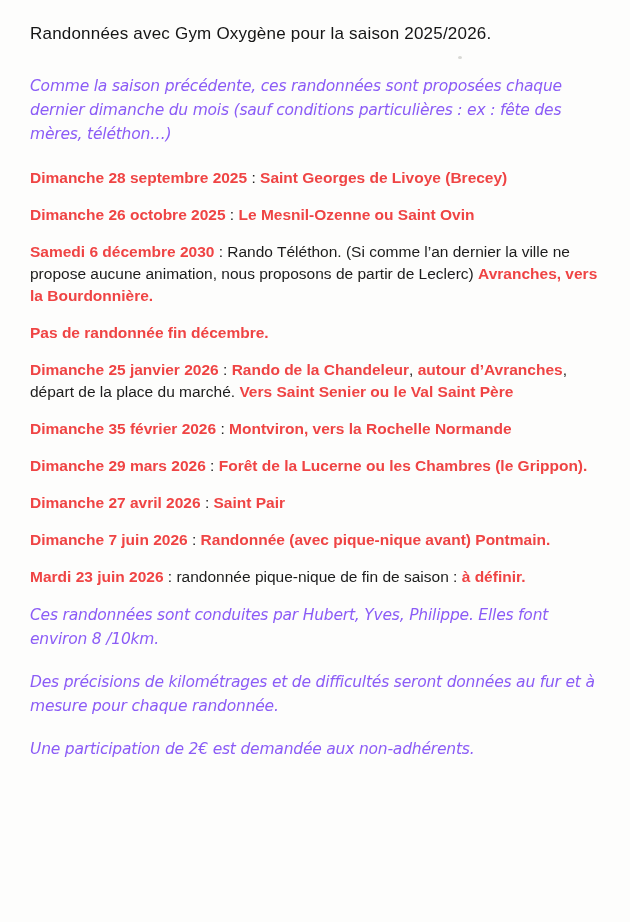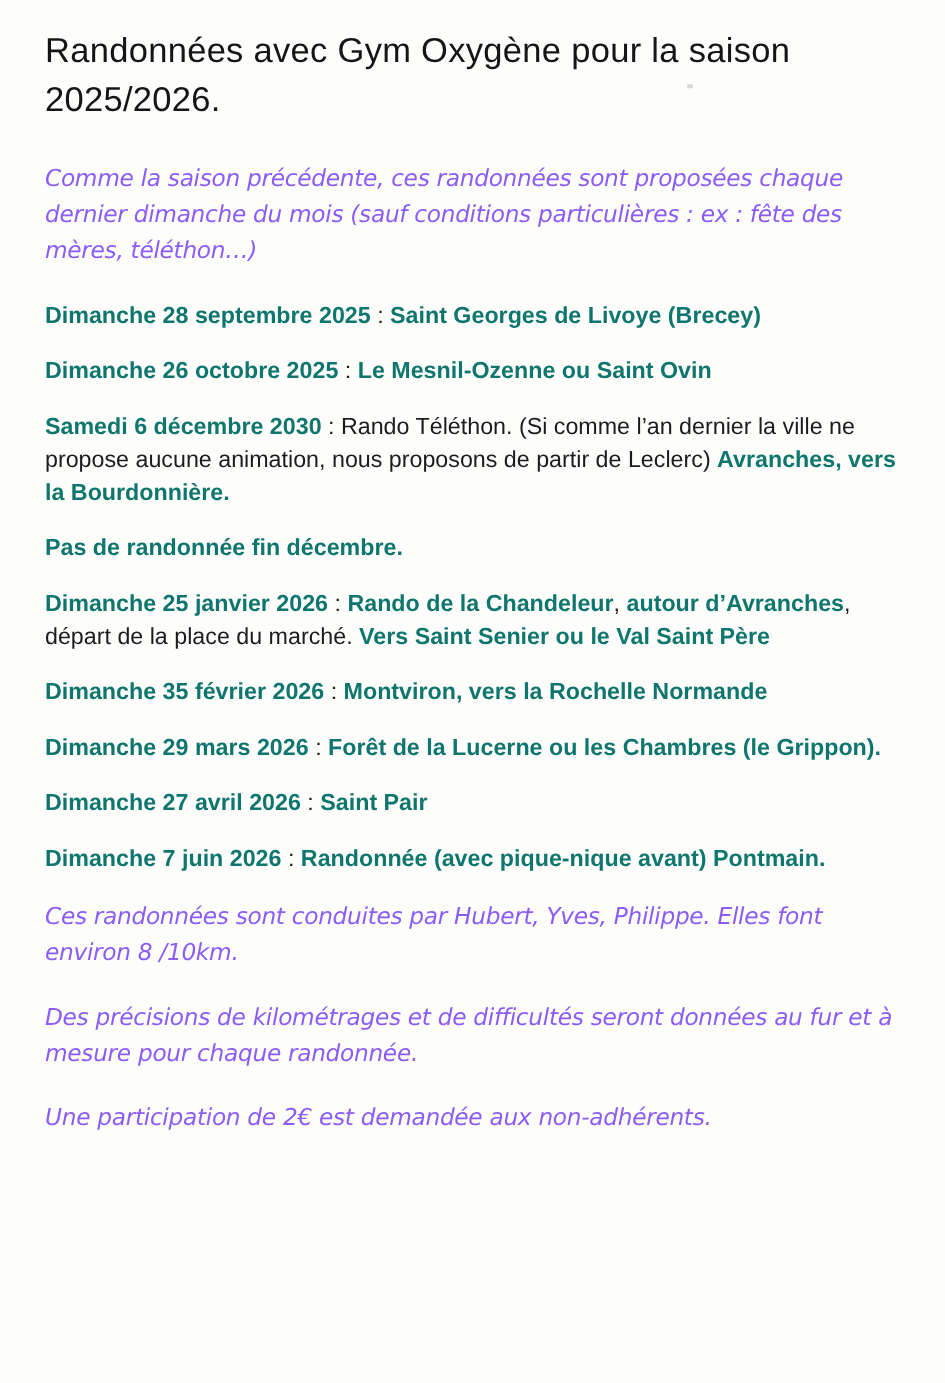--- a/index.html
+++ b/index.html
@@ -9,34 +9,34 @@
     min-height: 922px;
     box-sizing: border-box;
     padding: 17px 26px 20px 30px;
     background: #fdfdfc;
     color: #1b1b1b;
     overflow: hidden;
   }
   .title {
     font-family: "Liberation Sans", sans-serif;
     font-weight: 400;
-    font-size: 23px;
+    font-size: 17px;
     line-height: 33px;
     color: #151515;
     margin: 0 0 24px 0;
     letter-spacing: 0.2px;
   }
   .entry {
     font-family: "Liberation Sans", sans-serif;
     font-size: 15.5px;
     line-height: 22px;
     margin: 0 0 15px 0;
     color: #1c1c1c;
   }
-  .entry .b { font-weight: 700; color: #0f766e; }
+  .entry .b { font-weight: 700; color: #ef4444; }
   .hand {
     font-family: "DejaVu Sans", sans-serif;
     font-style: italic;
     font-size: 15.5px;
     line-height: 24px;
     margin: 0 0 19px 0;
     color: #8b5cf6;
     letter-spacing: -0.2px;
   }
   .hand.intro { margin-bottom: 21px; }
@@ -57,18 +57,19 @@
       <p class="hand intro">Comme la saison précédente, ces randonnées sont proposées chaque dernier dimanche du mois (sauf conditions particulières : ex : fête des mères, téléthon…)</p>
       <p class="entry"><span class="b">Dimanche 28 septembre 2025</span><span> : </span><span class="b">Saint Georges de Livoye (Brecey)</span></p>
       <p class="entry"><span class="b">Dimanche 26 octobre 2025</span><span> : </span><span class="b">Le Mesnil-Ozenne ou Saint Ovin</span></p>
       <p class="entry"><span class="b">Samedi 6 décembre 2030</span><span>  : Rando Téléthon. (Si comme l’an dernier la ville ne propose aucune animation, nous proposons de partir de Leclerc) </span><span class="b">Avranches, vers la Bourdonnière.</span></p>
       <p class="entry"><span class="b">Pas de randonnée fin décembre.</span></p>
       <p class="entry"><span class="b">Dimanche 25 janvier 2026</span><span> : </span><span class="b">Rando de la Chandeleur</span><span>, </span><span class="b">autour d’Avranches</span><span>, départ de la place du marché. </span><span class="b">Vers Saint Senier ou le Val Saint Père</span></p>
       <p class="entry"><span class="b">Dimanche 35 février 2026</span><span> : </span><span class="b">Montviron, vers la Rochelle Normande</span></p>
       <p class="entry"><span class="b">Dimanche 29 mars 2026</span><span> : </span><span class="b">Forêt de la Lucerne ou les Chambres (le Grippon).</span></p>
       <p class="entry"><span class="b">Dimanche 27 avril 2026</span><span> : </span><span class="b">Saint Pair</span></p>
       <p class="entry"><span class="b">Dimanche 7 juin 2026</span><span> : </span><span class="b">Randonnée (avec pique-nique avant) Pontmain.</span></p>
+      <p class="entry"><span class="b">Mardi 23 juin 2026</span><span> : randonnée pique-nique de fin de saison : </span><span class="b">à définir.</span></p>
       <p class="hand">Ces randonnées sont conduites par Hubert, Yves, Philippe. Elles font environ 8 /10km.</p>
       <p class="hand">Des précisions de kilométrages et de difficultés seront données au fur et à mesure pour chaque randonnée.</p>
       <p class="hand">Une participation de 2€ est demandée aux non-adhérents.</p>
     </div>
   <div class="speck" style="left:458px; top:56px; width:4px; height:3px;"></div>
 </div>
 
 </body></html>

